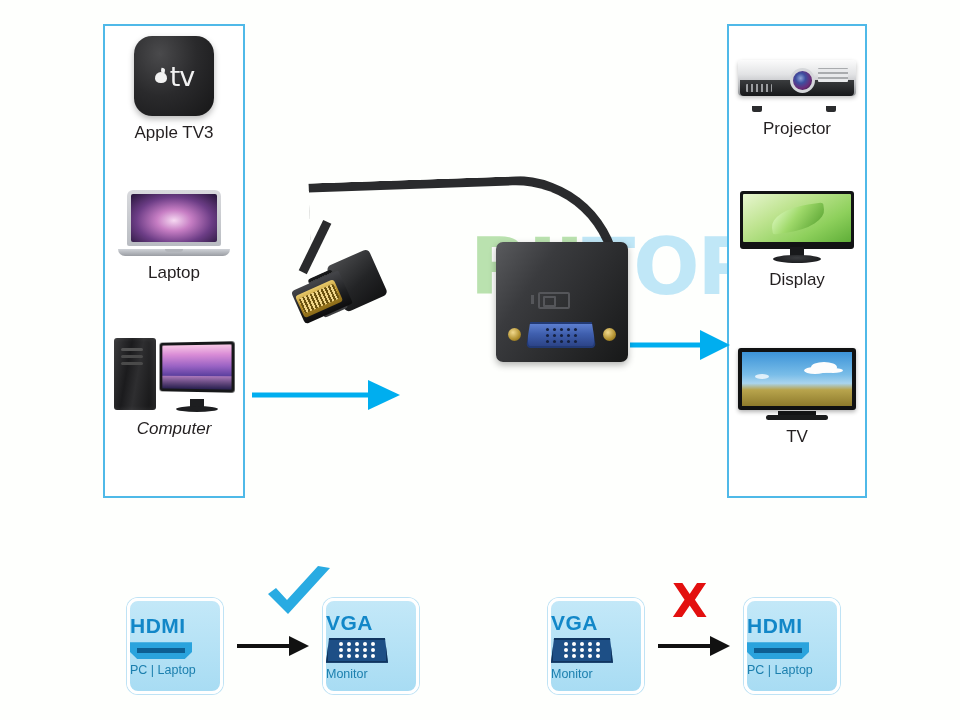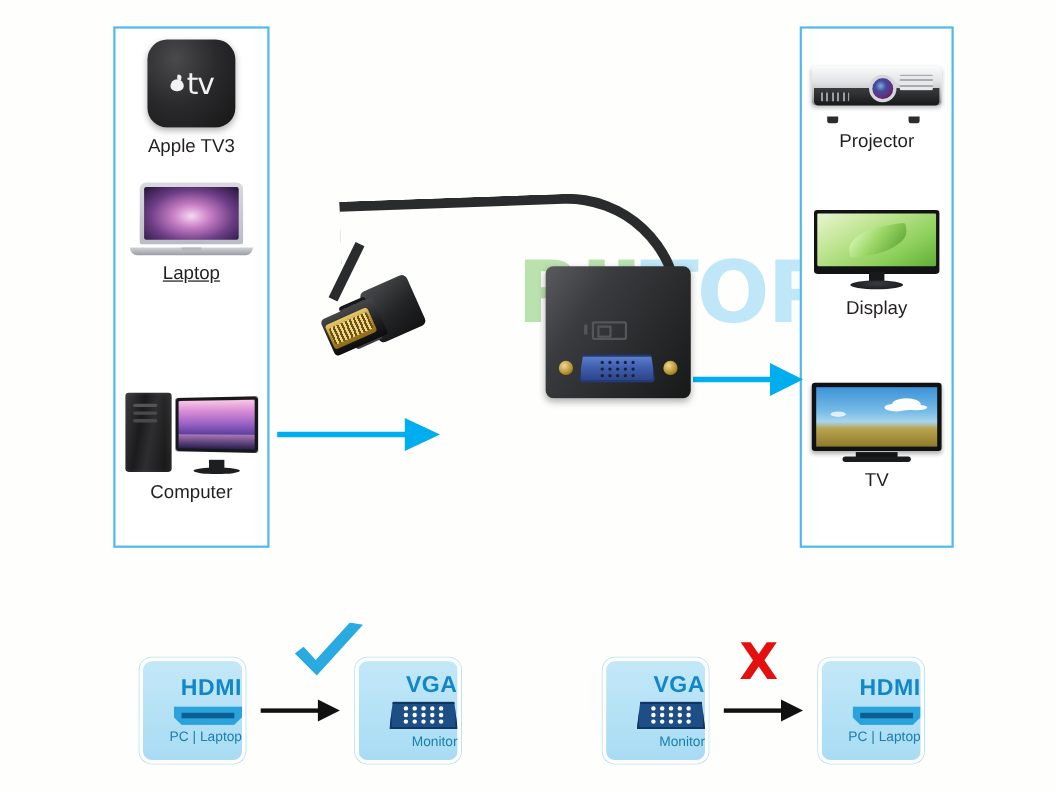--- a/index.html
+++ b/index.html
@@ -282,21 +282,21 @@
   .screw.l{left:12px;} .screw.r{right:12px;}
 
   
   .combo{position:absolute;display:flex;align-items:center;}
   .port-tile{
     width:96px;height:96px;border-radius:11px;
     background:linear-gradient(#c3e8f8,#a8dcf3);
     border:3px solid #ffffff;
     box-shadow:0 0 0 1px #bfe3f5;
     box-sizing:border-box;
-    display:flex;flex-direction:column;align-items:flex-end;justify-content:center;
+    display:flex;flex-direction:column;align-items:flex-start;justify-content:center;
     padding:5px 0;
   }
   .port-tile .ttl{
     font-size:21px;font-weight:bold;color:#1287c8;letter-spacing:.5px;
     font-family:"Liberation Sans", sans-serif;line-height:1;
   }
   .port-tile .sub{
     font-size:12.5px;color:#1b7fae;margin-top:3px;
     font-family:"Liberation Sans", sans-serif;line-height:1;white-space:nowrap;
   }
@@ -354,34 +354,34 @@
         <div class="appletv">
           <div class="logo">
             <span class="apple"></span>
               <span>tv</span>
           </div>
         </div>
       </div>
       <div class="caption">Apple TV3</div>
     </div>
 
-    <div class="device" style="top:140px;text-decoration:underline;">
+    <div class="device" style="top:164px;">
       <div class="art">
         <div class="laptop">
           <div class="lid">
               <div class="scr"></div>
             </div>
           <div class="base"></div>
           <div class="notch"></div>
         </div>
       </div>
       <div class="caption">Laptop</div>
     </div>
 
-    <div class="device" style="top:329px;">
+    <div class="device" style="top:310px;font-style:italic;">
       <div class="art">
         <div class="desktop">
           <div class="tower"></div>
           <div class="mon">
               <div class="mscr"></div>
             </div>
           <div class="stand"></div>
           <div class="foot"></div>
         </div>
       </div>

